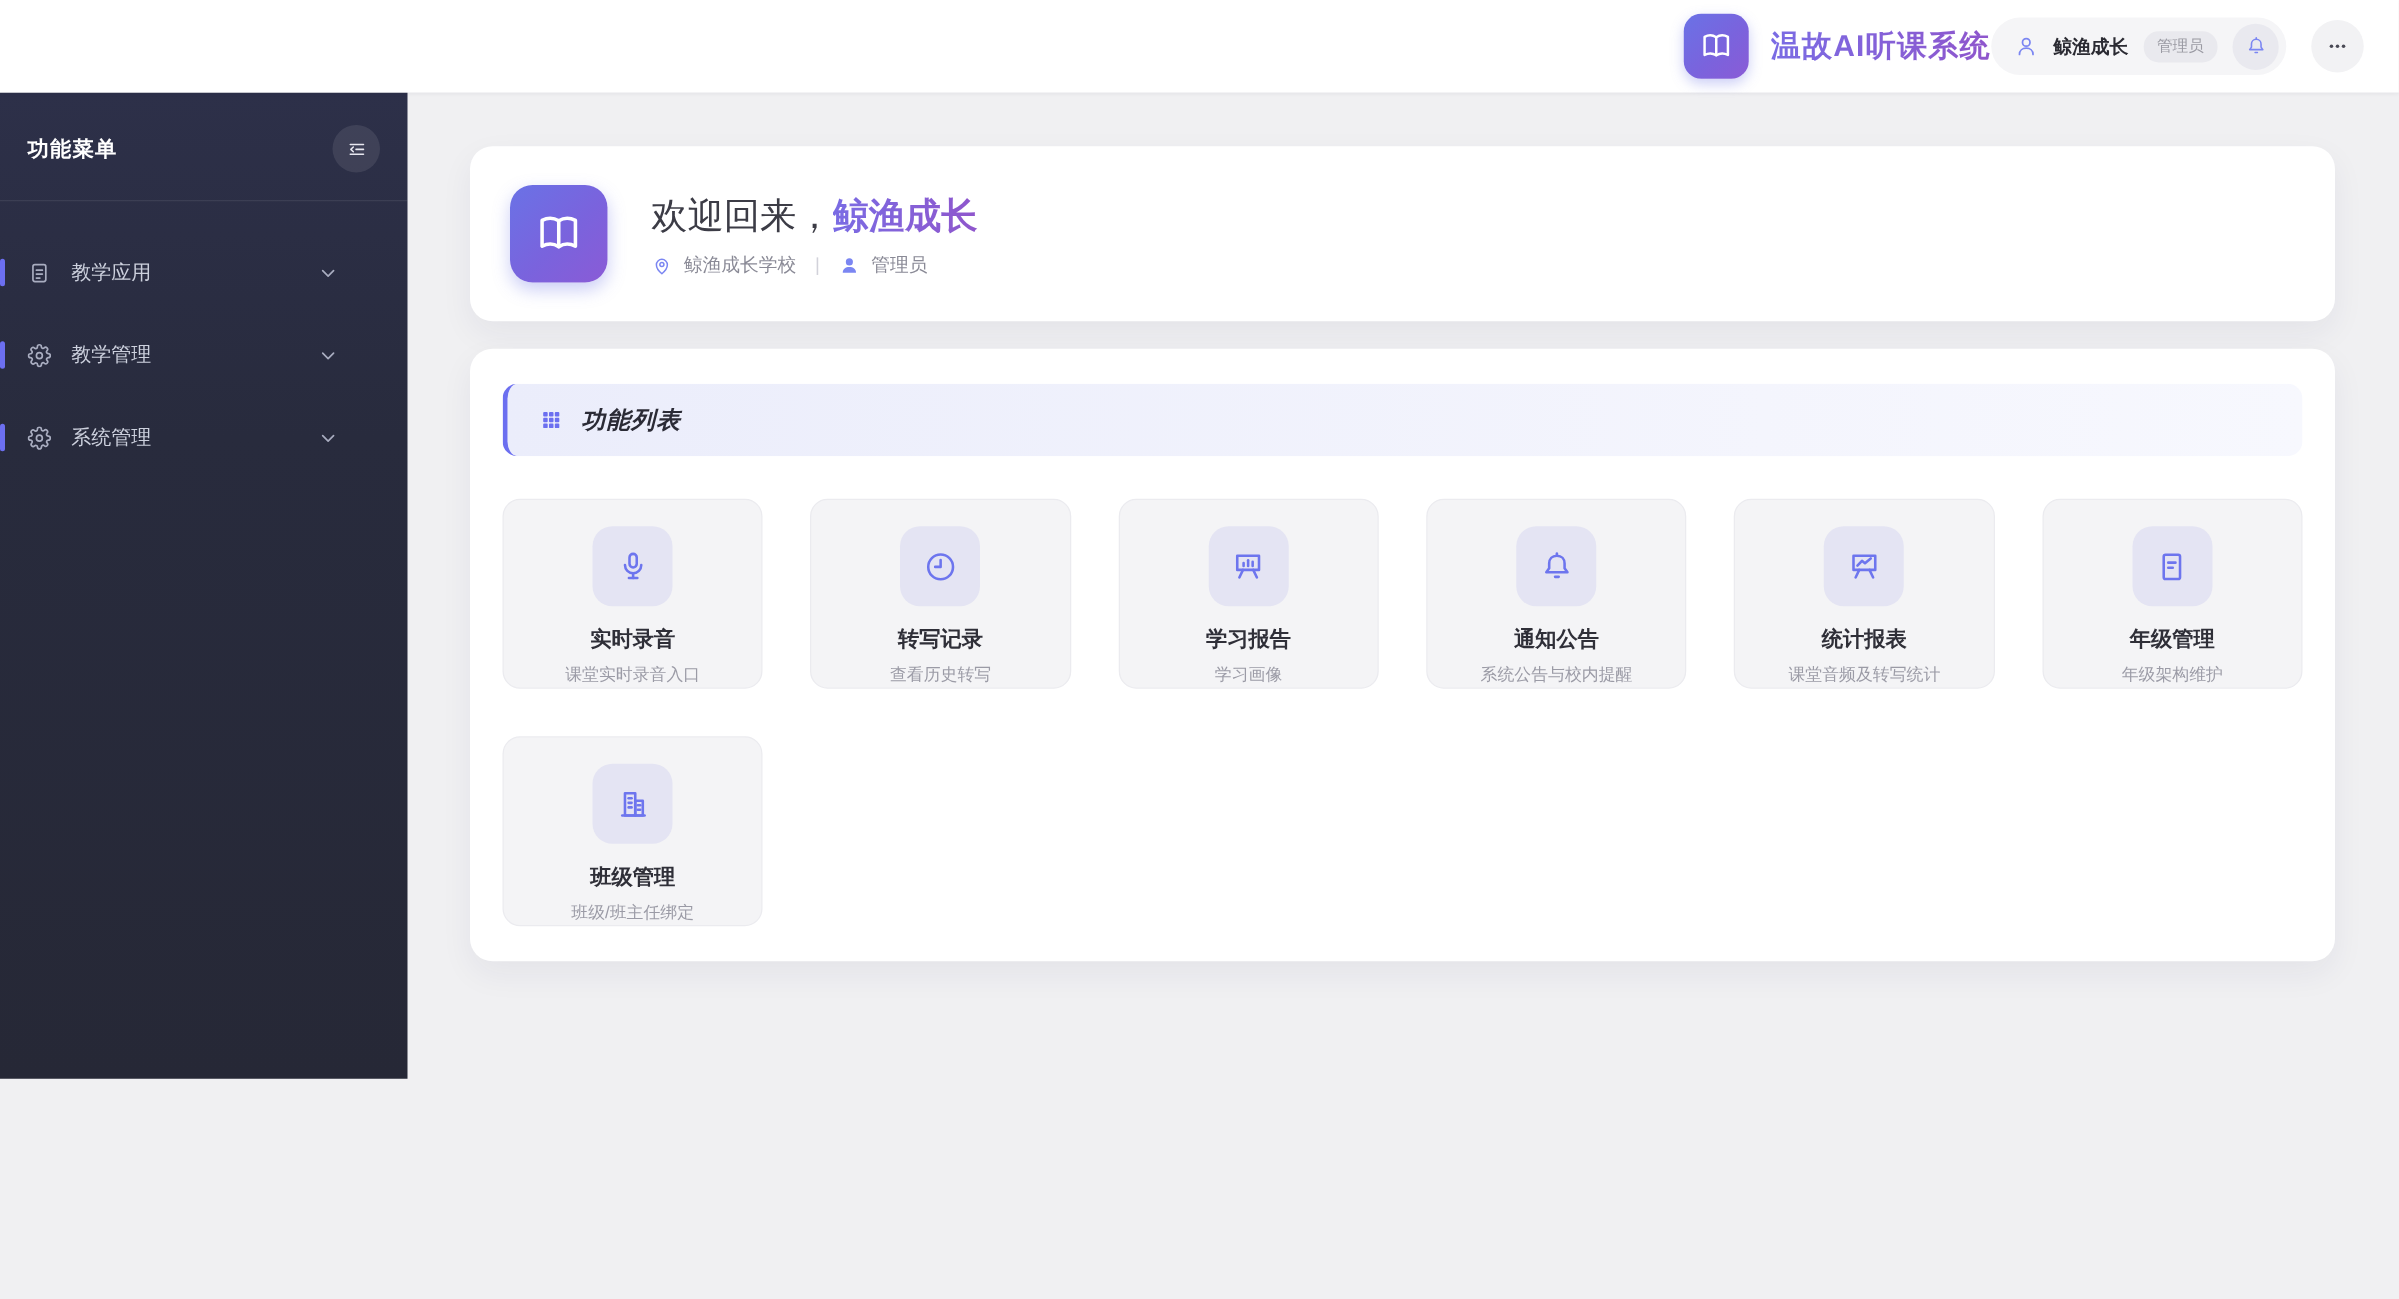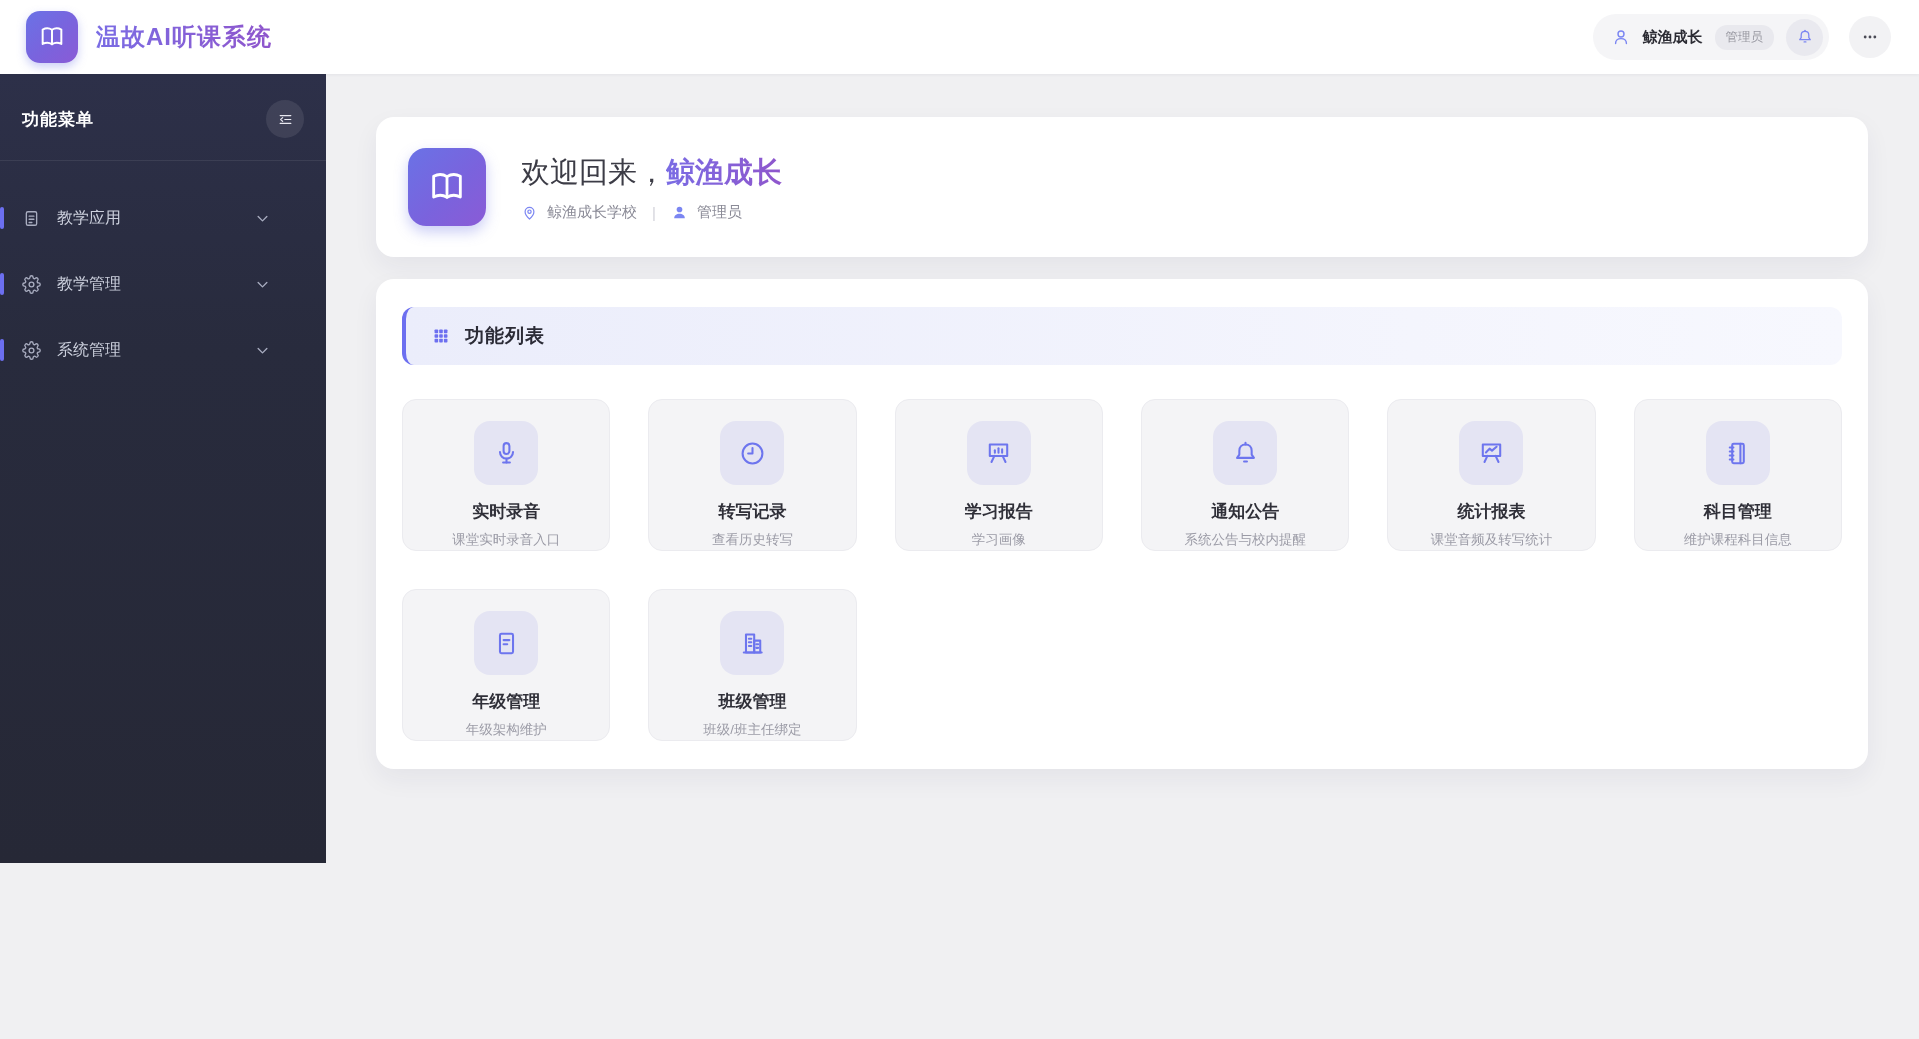--- a/index.html
+++ b/index.html
@@ -1,21 +1,21 @@
 <!DOCTYPE html>
 <html><head>
 <meta charset="utf-8">
 <style>
   * { margin:0; padding:0; box-sizing:border-box; }
   html,body { width:1919px; height:1039px; overflow:hidden;
     font-family:"Liberation Sans","DejaVu Sans",sans-serif; background:#f0f0f2; }
 
   
   .header { position:fixed; top:0; left:0; width:1919px; height:74px; background:#ffffff;
-    display:flex; align-items:center; justify-content:space-between; padding:0 28px 0 26px;
+    display:flex; align-items:center; justify-content:flex-end; padding:0 28px 0 26px;
     box-shadow:0 1px 3px rgba(30,30,60,.06); z-index:30; }
   .header-left { display:flex; align-items:center; gap:18px; }
   .app-logo { width:52px; height:52px; border-radius:14px;
     background:linear-gradient(135deg,#6a72e6 0%,#7a63dd 55%,#8a5bd6 100%);
     display:flex; align-items:center; justify-content:center; color:#fff;
     box-shadow:0 4px 10px rgba(106,114,230,.35); }
   .app-logo .icon { width:28px; height:28px; }
   .app-title { font-size:24px; font-weight:bold; letter-spacing:1px;
     background:linear-gradient(90deg,#7a6ce4,#8f56cc);
     -webkit-background-clip:text; background-clip:text; color:transparent; }
@@ -69,21 +69,21 @@
     -webkit-background-clip:text; background-clip:text; color:transparent; }
   .welcome-line2 { margin-top:10px; display:flex; align-items:center; gap:9px;
     font-size:15px; color:#8a8a96; }
   .welcome-line2 .icon { width:17px; height:17px; color:#7b86f2; }
   .meta-divider { color:#d2d2da; margin:0 6px; }
 
   .panel { margin:22px 51px 0 50px; background:#ffffff; border-radius:18px;
     box-shadow:0 10px 26px rgba(40,40,80,.06); padding:28px 26px; }
   .panel-banner { height:58px; border-radius:12px; border-left:4px solid #6c6ff0;
     background:linear-gradient(90deg,#ebedfb 0%,#f4f5fd 70%,#f7f8fe 100%);
-    display:flex; align-items:center; gap:15px; padding-left:26px; margin-bottom:34px; }
+    display:flex; align-items:center; gap:15px; padding-left:26px; margin-bottom:34px;font-style:italic; }
   .panel-banner .icon { width:18px; height:18px; color:#6c6ff0; }
   .panel-title { font-size:19px; font-weight:bold; color:#2b2b36; letter-spacing:1px; }
 
   .func-grid { display:grid; grid-template-columns:repeat(6,1fr); gap:38px; }
   .func-card { background:#f4f4f6; border:1px solid #ebebef; border-radius:14px; height:152px;
     display:flex; flex-direction:column; align-items:center; padding-top:21px; cursor:pointer; }
   .func-icon-box { width:64px; height:64px; border-radius:16px; background:#e4e4f3;
     display:flex; align-items:center; justify-content:center; color:#6d75ee; }
   .func-icon-box .icon { width:29px; height:29px; }
   .func-title { margin-top:15px; font-size:17px; font-weight:bold; color:#2f2f38; }
@@ -326,36 +326,20 @@
               </svg>
             </span>
     </div>
     <div class="func-title">统计报表</div>
     <div class="func-sub">课堂音频及转写统计</div>
   </div>
         <div class="func-card">
     <div class="func-icon-box">
       <span class="icon fc-icon">
               <svg viewBox="0 0 24 24">
-                <rect x="7.6" y="4" width="9.6" height="16" rx="1.2"></rect>
-                <line x1="14.4" y1="4" x2="14.4" y2="20"></line>
-                <line x1="5.6" y1="7" x2="8.6" y2="7"></line>
-                <line x1="5.6" y1="10.3" x2="8.6" y2="10.3"></line>
-                <line x1="5.6" y1="13.7" x2="8.6" y2="13.7"></line>
-                <line x1="5.6" y1="17" x2="8.6" y2="17"></line>
-              </svg>
-            </span>
-    </div>
-    <div class="func-title">科目管理</div>
-    <div class="func-sub">维护课程科目信息</div>
-  </div>
-        <div class="func-card">
-    <div class="func-icon-box">
-      <span class="icon fc-icon">
-              <svg viewBox="0 0 24 24">
                 <rect x="6.6" y="4" width="10.8" height="16" rx="1.2"></rect>
                 <line x1="9.6" y1="9.2" x2="14.4" y2="9.2"></line>
                 <line x1="9.6" y1="12.6" x2="12.6" y2="12.6"></line>
               </svg>
             </span>
     </div>
     <div class="func-title">年级管理</div>
     <div class="func-sub">年级架构维护</div>
   </div>
         <div class="func-card">

